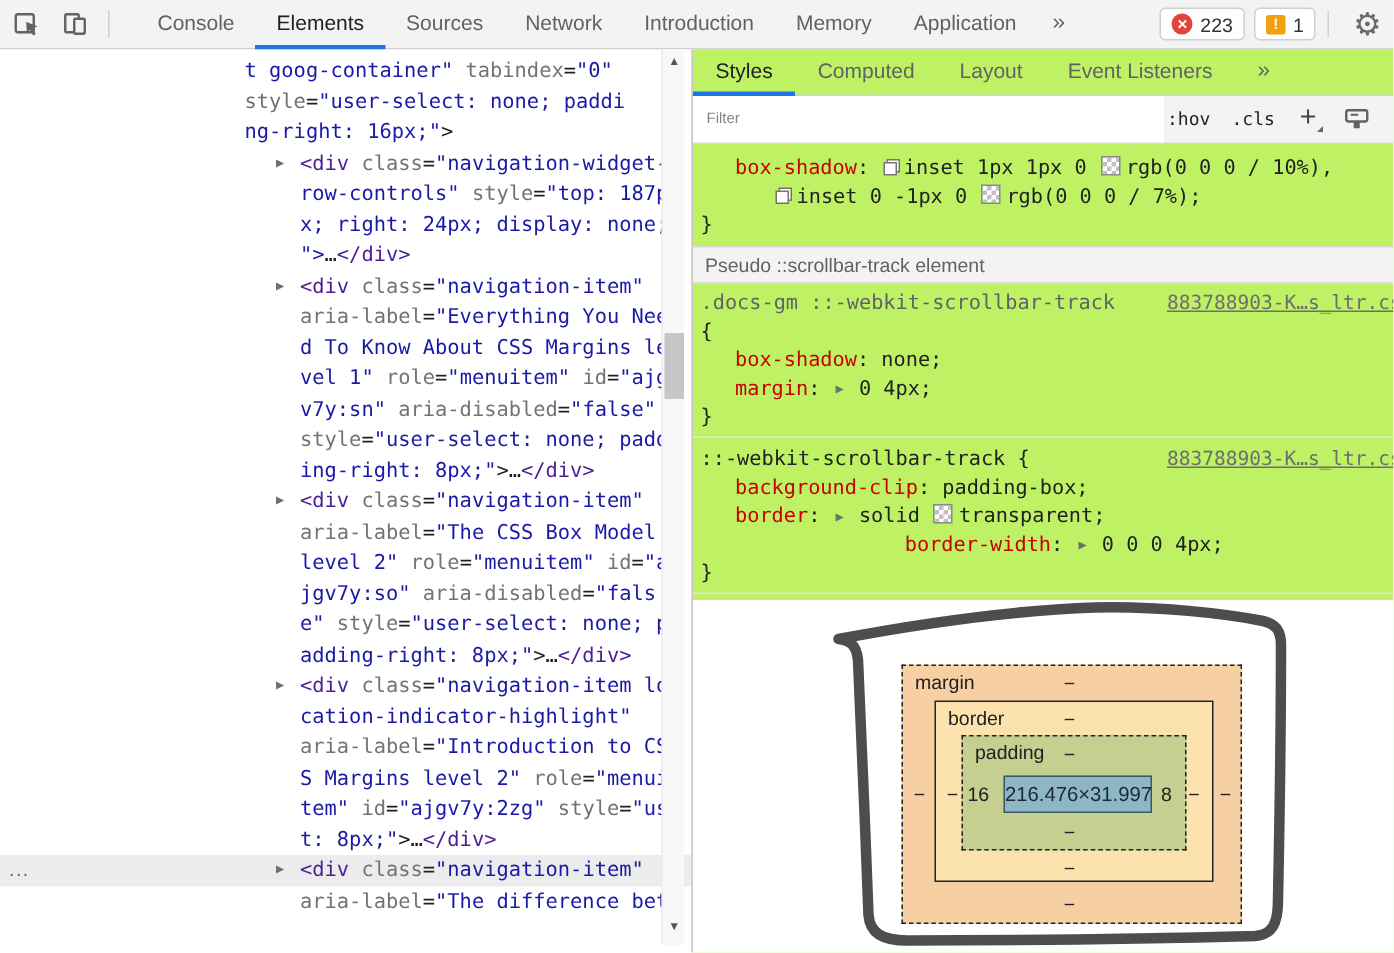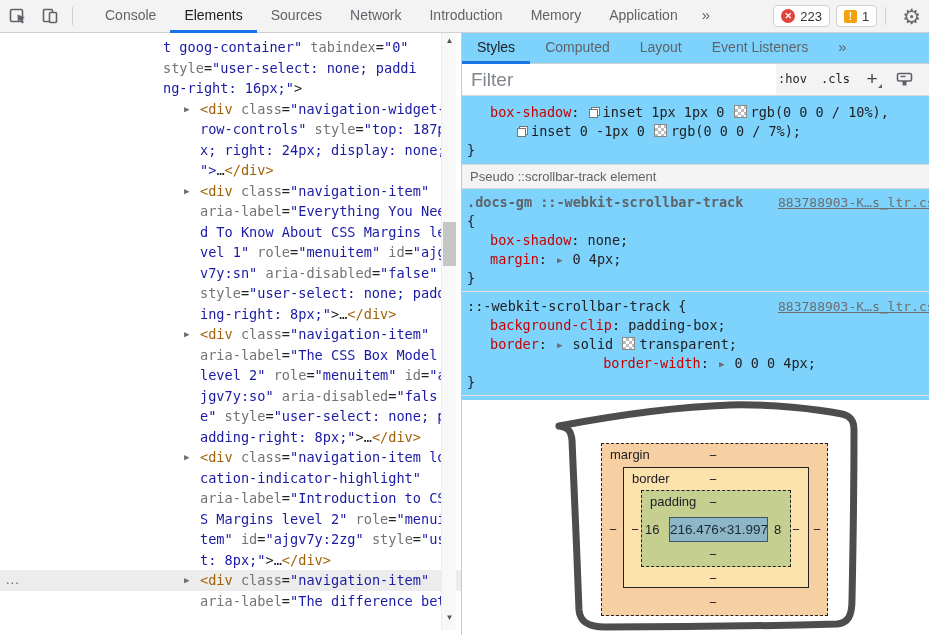--- a/index.html
+++ b/index.html
@@ -33,53 +33,53 @@
   .elements-panel{position:absolute;left:0;top:33px;width:461px;height:602px;background:#fff;overflow:hidden;}
   .dom-tree{position:absolute;left:0;top:4px;width:461px;}
   .eline{position:relative;height:20.5px;line-height:20.5px;white-space:pre;
          font-family:"DejaVu Sans Mono",monospace;font-size:13.6px;color:#202124;}
   .ind0{padding-left:163px;}
   .ind1{padding-left:200px;}
   .eline.hl{background:#ececec;}
   .earrow{position:absolute;left:184px;top:0;font-size:9px;color:#6e6e6e;}
   .gutter-dots{position:absolute;left:6px;top:0;font-size:13px;color:#5f6368;letter-spacing:1px;
                font-family:"Liberation Sans",sans-serif;}
-  .tk-tag{color:#a16207;} .tk-attr{color:#737373;} .tk-val{color:#1a1aa6;} .tk-plain{color:#202124;}
+  .tk-tag{color:#4c1d95;} .tk-attr{color:#737373;} .tk-val{color:#1a1aa6;} .tk-plain{color:#202124;}
   
   .l-scrollbar{position:absolute;left:441px;top:0;width:15px;height:597px;background:#f8f8f8;
                border-left:1px solid #ececec;box-sizing:border-box;}
   .sb-arrow{position:absolute;left:0;width:15px;text-align:center;font-size:8px;color:#555;}
   .sb-up{top:3px;} .sb-down{top:580px;}
   .sb-thumb{position:absolute;left:1px;top:189px;width:13px;height:44px;background:#c6c6c6;}
   
-  .styles-panel{position:absolute;left:461px;top:33px;width:468px;height:602px;background:#7dd3fc;
+  .styles-panel{position:absolute;left:461px;top:33px;width:468px;height:602px;background:#bef264;
                 border-left:1px solid #c9c9c9;box-sizing:border-box;overflow:hidden;}
   .s-tabs{display:flex;height:31px;border-bottom:1px solid #d0d0d0;box-sizing:border-box;}
   .s-tabs .tab{height:31px;line-height:28px;padding:0 15px;}
   .filter-row{position:relative;height:32px;background:#f3f3f3;border-bottom:1px solid #d8d8d8;box-sizing:border-box;}
   .filter-input{position:absolute;left:0;top:0;width:305px;height:31px;border:none;outline:none;
                 background:#fff;padding:0 0 0 9px;font-family:"Liberation Sans",sans-serif;
-                font-size:19px;color:#202124;}
+                font-size:10px;color:#202124;}
   .filter-input::placeholder{color:#80868b;}
   .tbtn{position:absolute;top:0;height:31px;line-height:31px;font-family:"DejaVu Sans Mono",monospace;
         font-size:12px;color:#202124;}
   .tbtn-hov{left:316px;} .tbtn-cls{left:359px;}
   .tbtn-plus{position:absolute;left:399px;top:0;height:31px;line-height:29px;font-size:19px;color:#444;width:22px;text-align:center;}
   .plus-corner{position:absolute;right:1px;bottom:7px;width:0;height:0;
                border-left:4px solid transparent;border-bottom:4px solid #5f6368;}
   .paint-btn{position:absolute;left:434px;top:8px;}
   
   .style-rules{padding-top:7px;}
   .srow{height:19px;line-height:19px;white-space:pre;position:relative;
         font-family:"DejaVu Sans Mono",monospace;font-size:13.5px;color:#202124;padding-left:5px;}
   .srow.sep{border-bottom:1px solid #e4e4e4;padding-bottom:3px;margin-bottom:5px;}
   .sec-header{height:23px;line-height:23px;background:#f3f3f3;border-top:1px solid #dadada;
               border-bottom:1px solid #dadada;color:#5f6368;font-family:"Liberation Sans",sans-serif;
               font-size:13px;padding-left:8px;margin-top:4px;margin-bottom:4px;}
-  .tk-prop{color:#c80000;} .tk-plain2{color:#202124;} .tk-sel{color:#5f6368;font-weight:bold;} .tk-sel2{color:#202124;}
+  .tk-prop{color:#c80000;} .tk-plain2{color:#202124;} .tk-sel{color:#5f6368;} .tk-sel2{color:#202124;}
   .tri{font-size:9px;color:#6e6e6e;margin:0 2px;vertical-align:1px;}
   .swatch{display:inline-block;width:11px;height:11px;margin:0 4px 0 1px;vertical-align:-1px;
           border:1px solid #8a8a8a;
           background-image:linear-gradient(45deg,#bdbdbd 25%,transparent 25%,transparent 75%,#bdbdbd 75%),
                            linear-gradient(45deg,#bdbdbd 25%,#fff 25%,#fff 75%,#bdbdbd 75%);
           background-size:6px 6px;background-position:0 0,3px 3px;}
   .shadow-ic{display:inline-block;width:14px;height:13px;vertical-align:-2px;margin-right:1px;}
   .css-link{position:absolute;left:316px;top:0;font-size:13px;color:#6e6e6e;
             text-decoration:underline;white-space:nowrap;}
   

